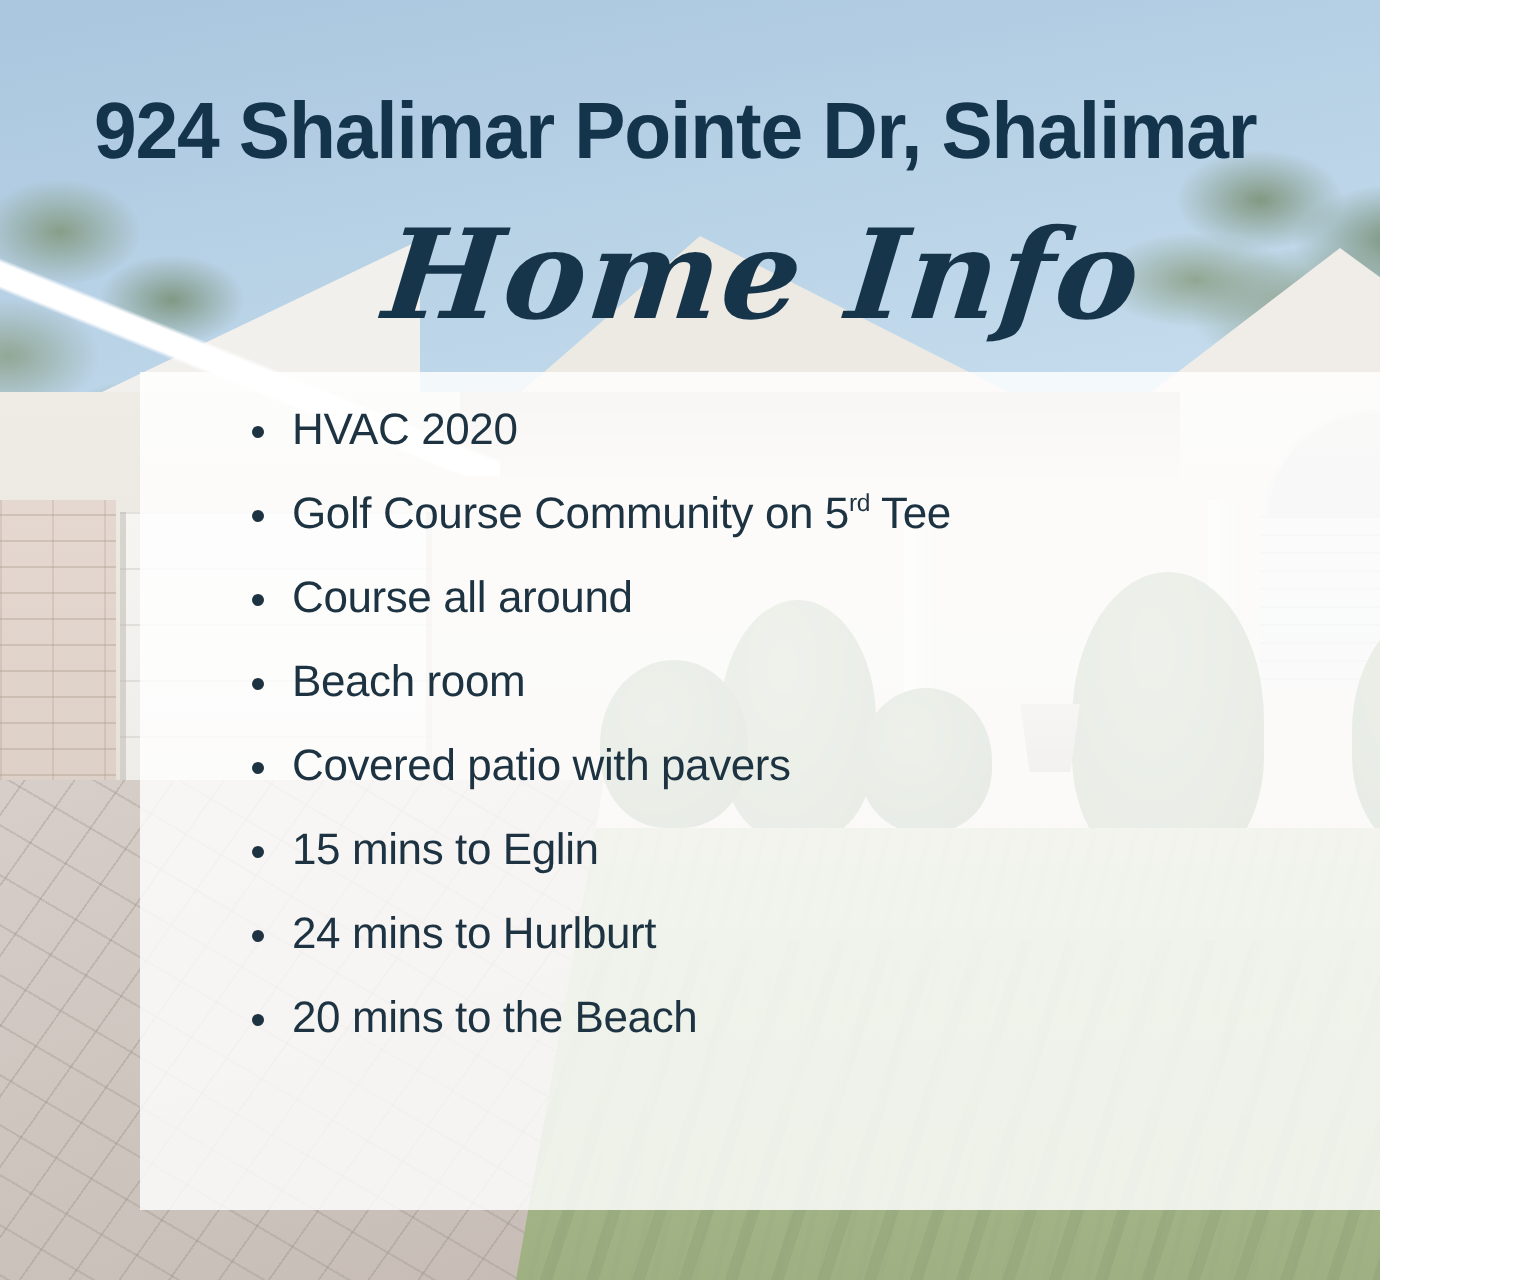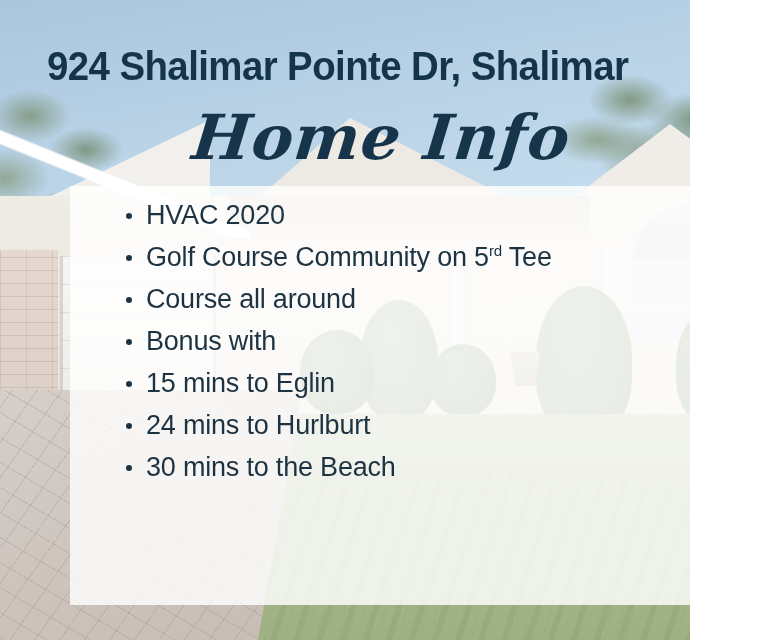--- a/index.html
+++ b/index.html
@@ -254,21 +254,21 @@
     left: 122px; top: 194px;
     width: 560px;
     margin: 0;
     padding: 0;
     list-style: none;
   }
   .list li {
     position: relative;
     padding-left: 24px;
     font-family: "Liberation Sans", sans-serif;
-    font-size: 27px;
+    font-size: 22px;
     line-height: 42px;
     color: #1d3342;
     letter-spacing: -0.2px;
     white-space: nowrap;
   }
   .list li .dot {
     position: absolute;
     left: 4px; top: 19px;
     width: 6px; height: 6px;
     border-radius: 50%;
@@ -323,19 +323,20 @@
   <div class="overlay-panel"></div>
 
   <div class="title">924 Shalimar Pointe Dr, Shalimar</div>
 
   <div class="script">Home Info</div>
 
   <ul class="list" id="feature-list">
       <li><span class="dot"></span><span>HVAC 2020</span></li>
       <li><span class="dot"></span><span>Golf Course Community on 5</span><sup>rd</sup><span> Tee</span></li>
       <li><span class="dot"></span><span>Course all around</span></li>
-      <li><span class="dot"></span><span>Bonus with</span></li>
+      <li><span class="dot"></span><span>Beach room</span></li>
+      <li><span class="dot"></span><span>Covered patio with pavers</span></li>
       <li><span class="dot"></span><span>15 mins to Eglin</span></li>
       <li><span class="dot"></span><span>24 mins to Hurlburt</span></li>
-      <li><span class="dot"></span><span>30 mins to the Beach</span></li>
+      <li><span class="dot"></span><span>20 mins to the Beach</span></li>
     </ul>
 
 </div>
 
 </body></html>

